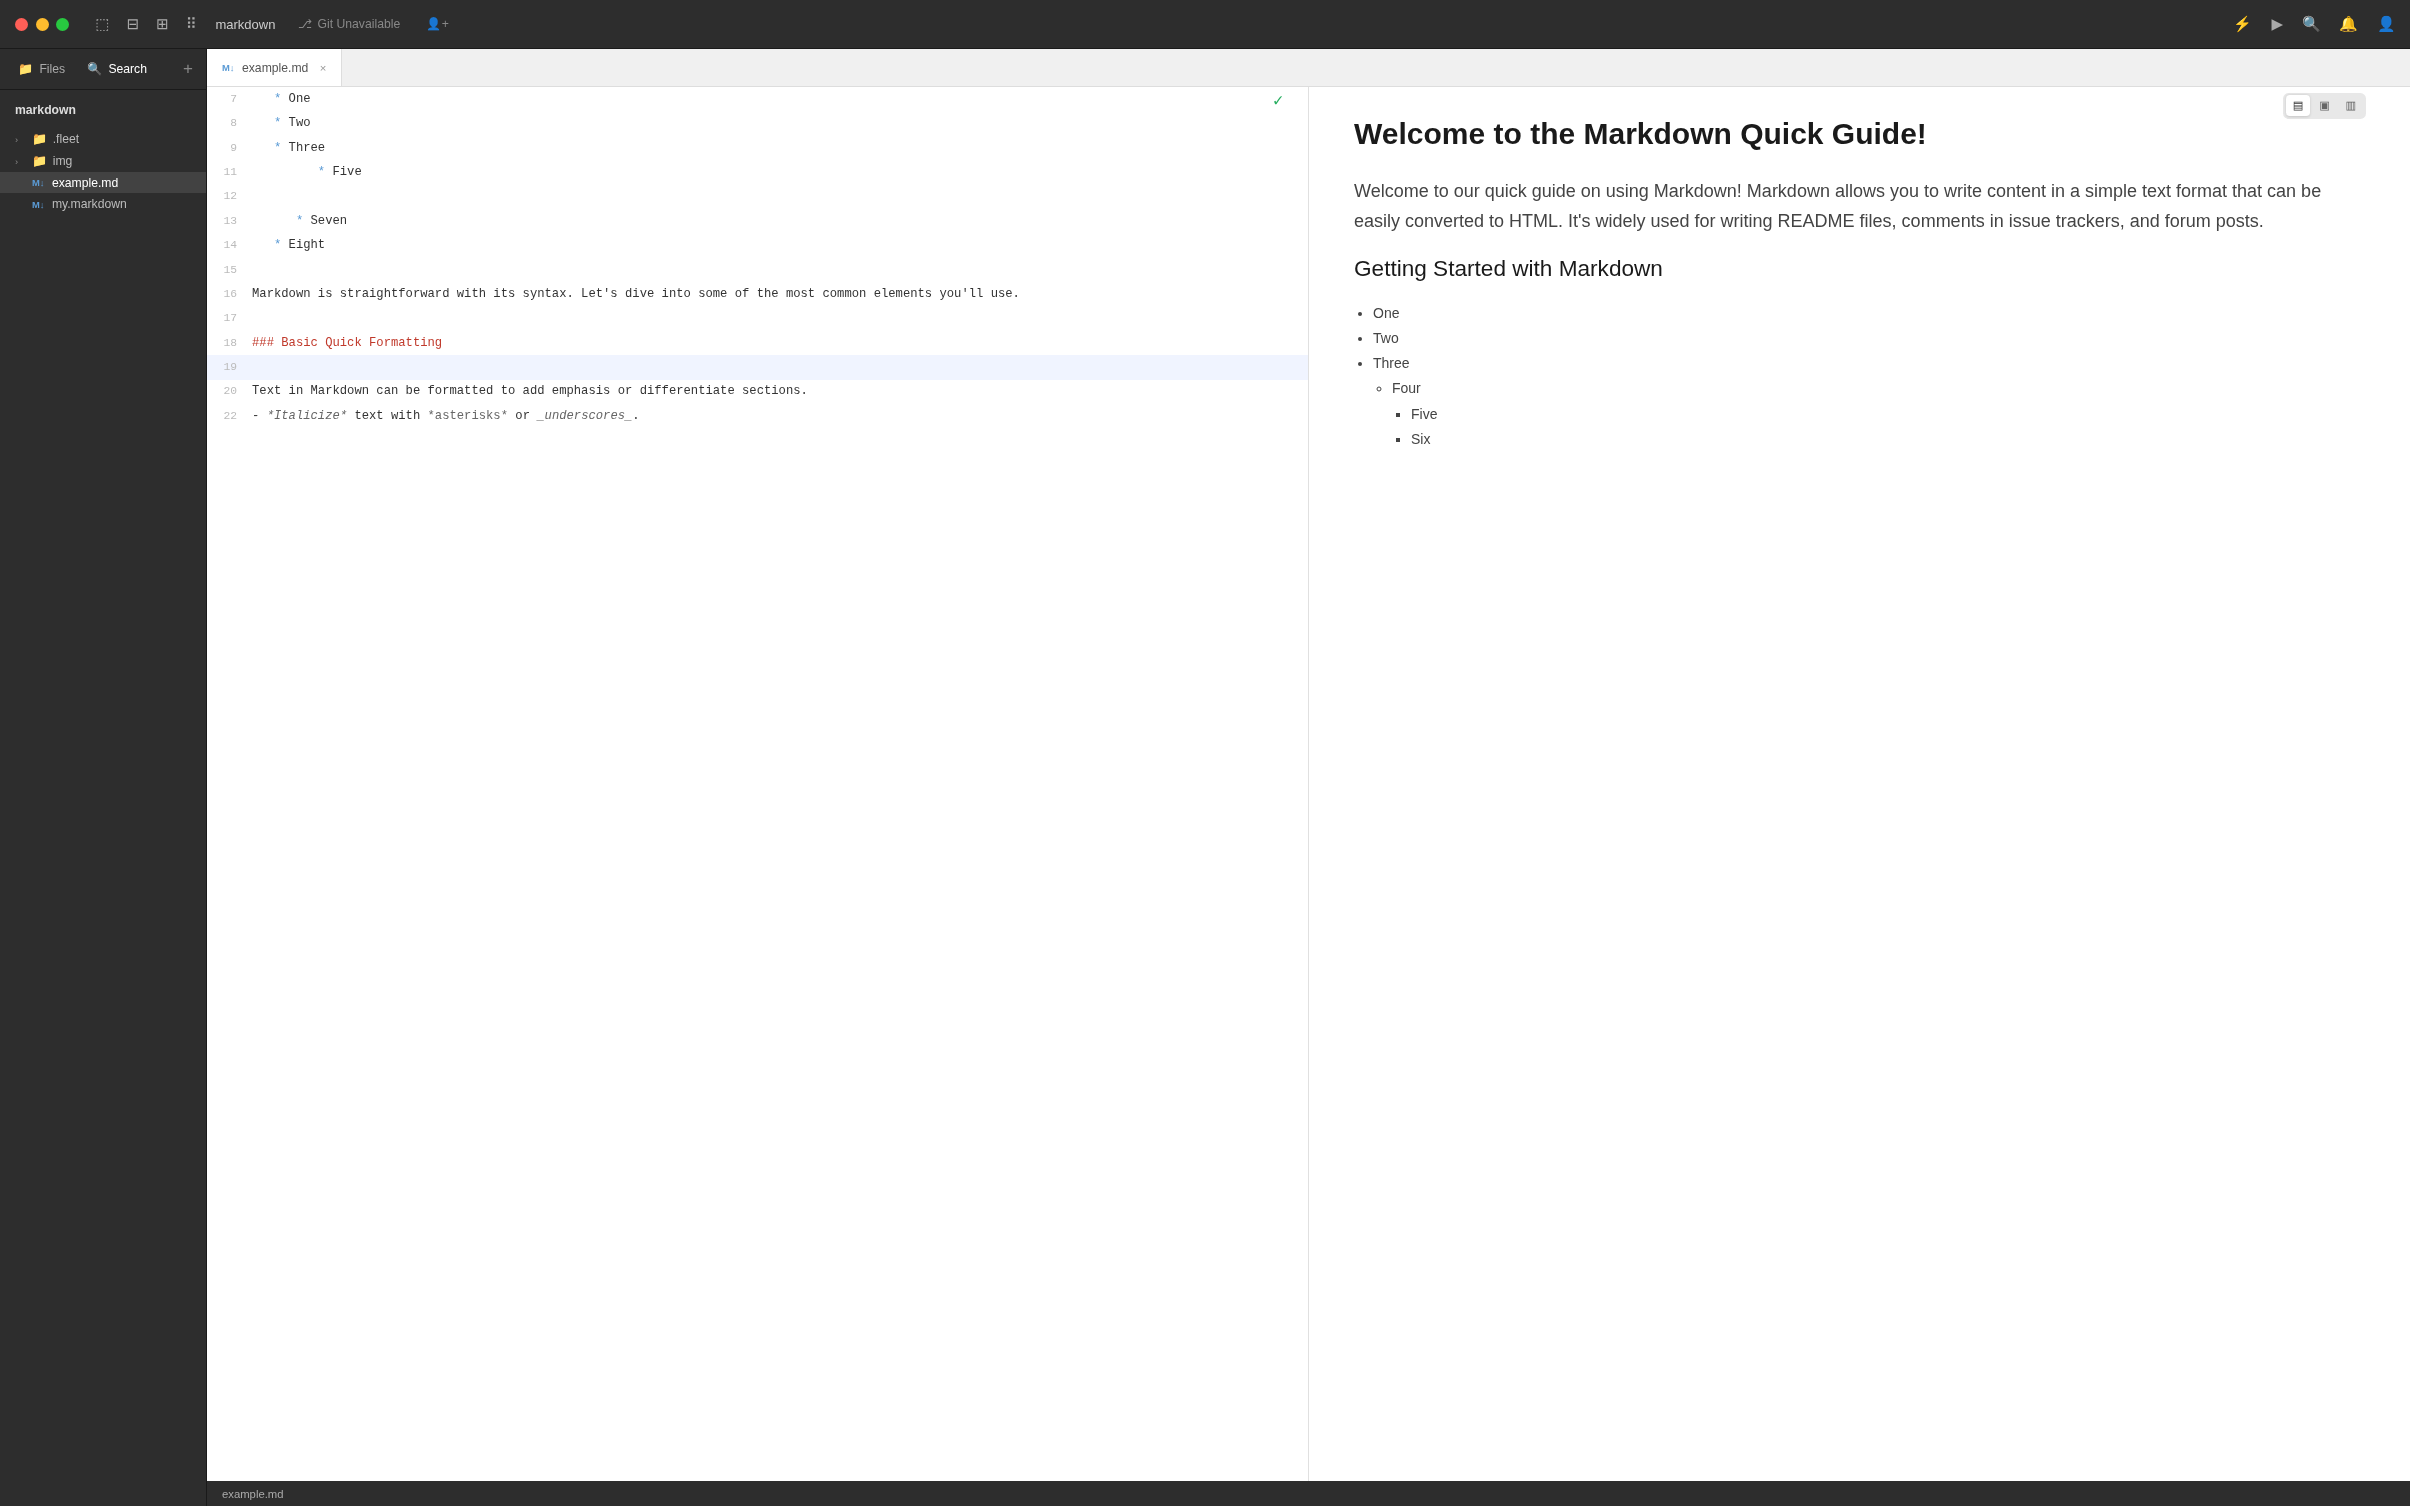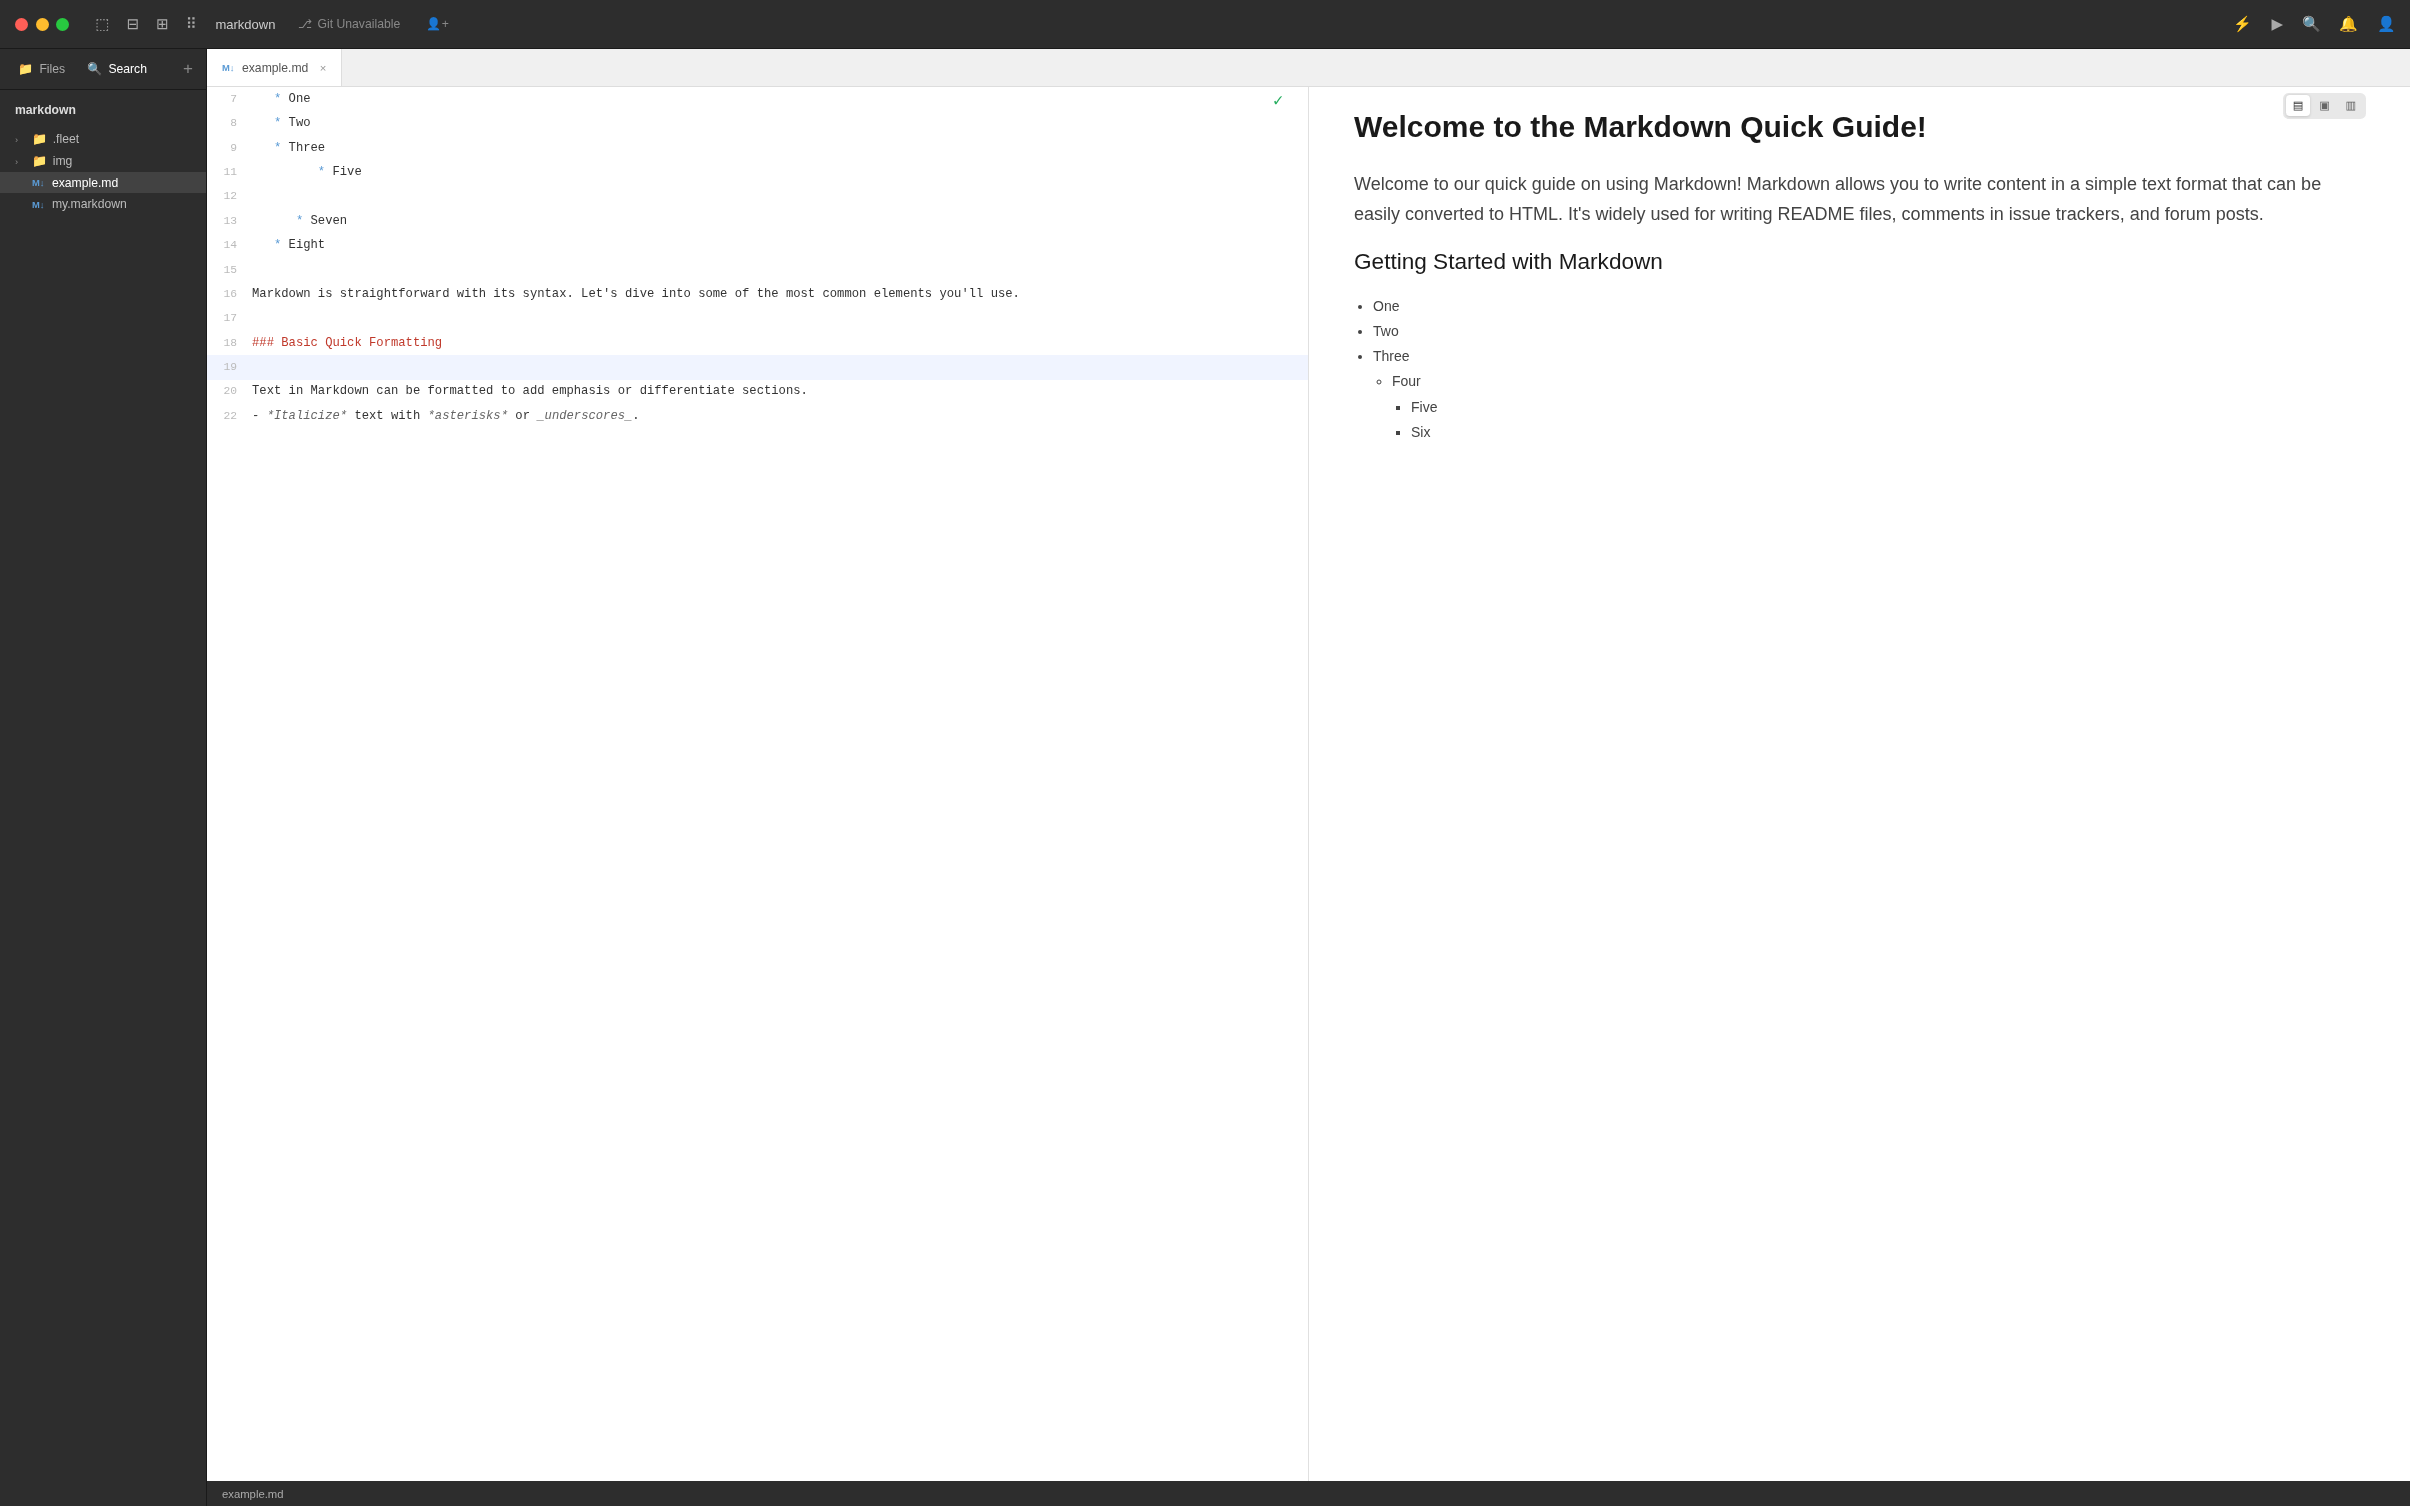--- a/index.html
+++ b/index.html
@@ -293,21 +293,21 @@
       background: #fff;
       box-shadow: 0 0.9px 2.8px rgba(0,0,0,0.15);
       color: #333;
     }
 
     
     .preview-pane {
       width: 50%;
       overflow-y: auto;
       background: #fff;
-      padding: 20px 45px;
+      padding: 27px 45px;
     }
 
     .preview-pane h1 {
       font-size: 30px;
       font-weight: 700;
       color: #1a1a1a;
       margin-bottom: 22.6px;
       line-height: 1.3;
     }
     .preview-pane p {
@@ -527,21 +527,21 @@
           </div>
 
           <div class="code-line">
             <span class="line-num">20</span>
             <span class="line-content">Text in Markdown can be formatted to add emphasis or differentiate sections.</span>
           </div>
 
 
           <div class="code-line">
             <span class="line-num">22</span>
-            <span class="line-content">- <span style="color:#666; font-style:italic;">*Italicize*</span> text with <span style="color:#666; font-style:italic;">*asterisks*</span> or <span style="color:#666; font-style:italic;">_underscores_</span>.</span>
+            <span class="line-content">- <span style="color:#666; font-style:italic;">*Italicize*</span> text with <span style="color:#666; ">*asterisks*</span> or <span style="color:#666; font-style:italic;">_underscores_</span>.</span>
           </div>
 
         </div>
       </div>
 
       <div class="preview-pane">
         <h1>Welcome to the Markdown Quick Guide!</h1>
         <p>Welcome to our quick guide on using Markdown! Markdown allows you to write content in a simple text format that can be easily converted to HTML. It's widely used for writing README files, comments in issue trackers, and forum posts.</p>
         <h2>Getting Started with Markdown</h2>
         <ul>

